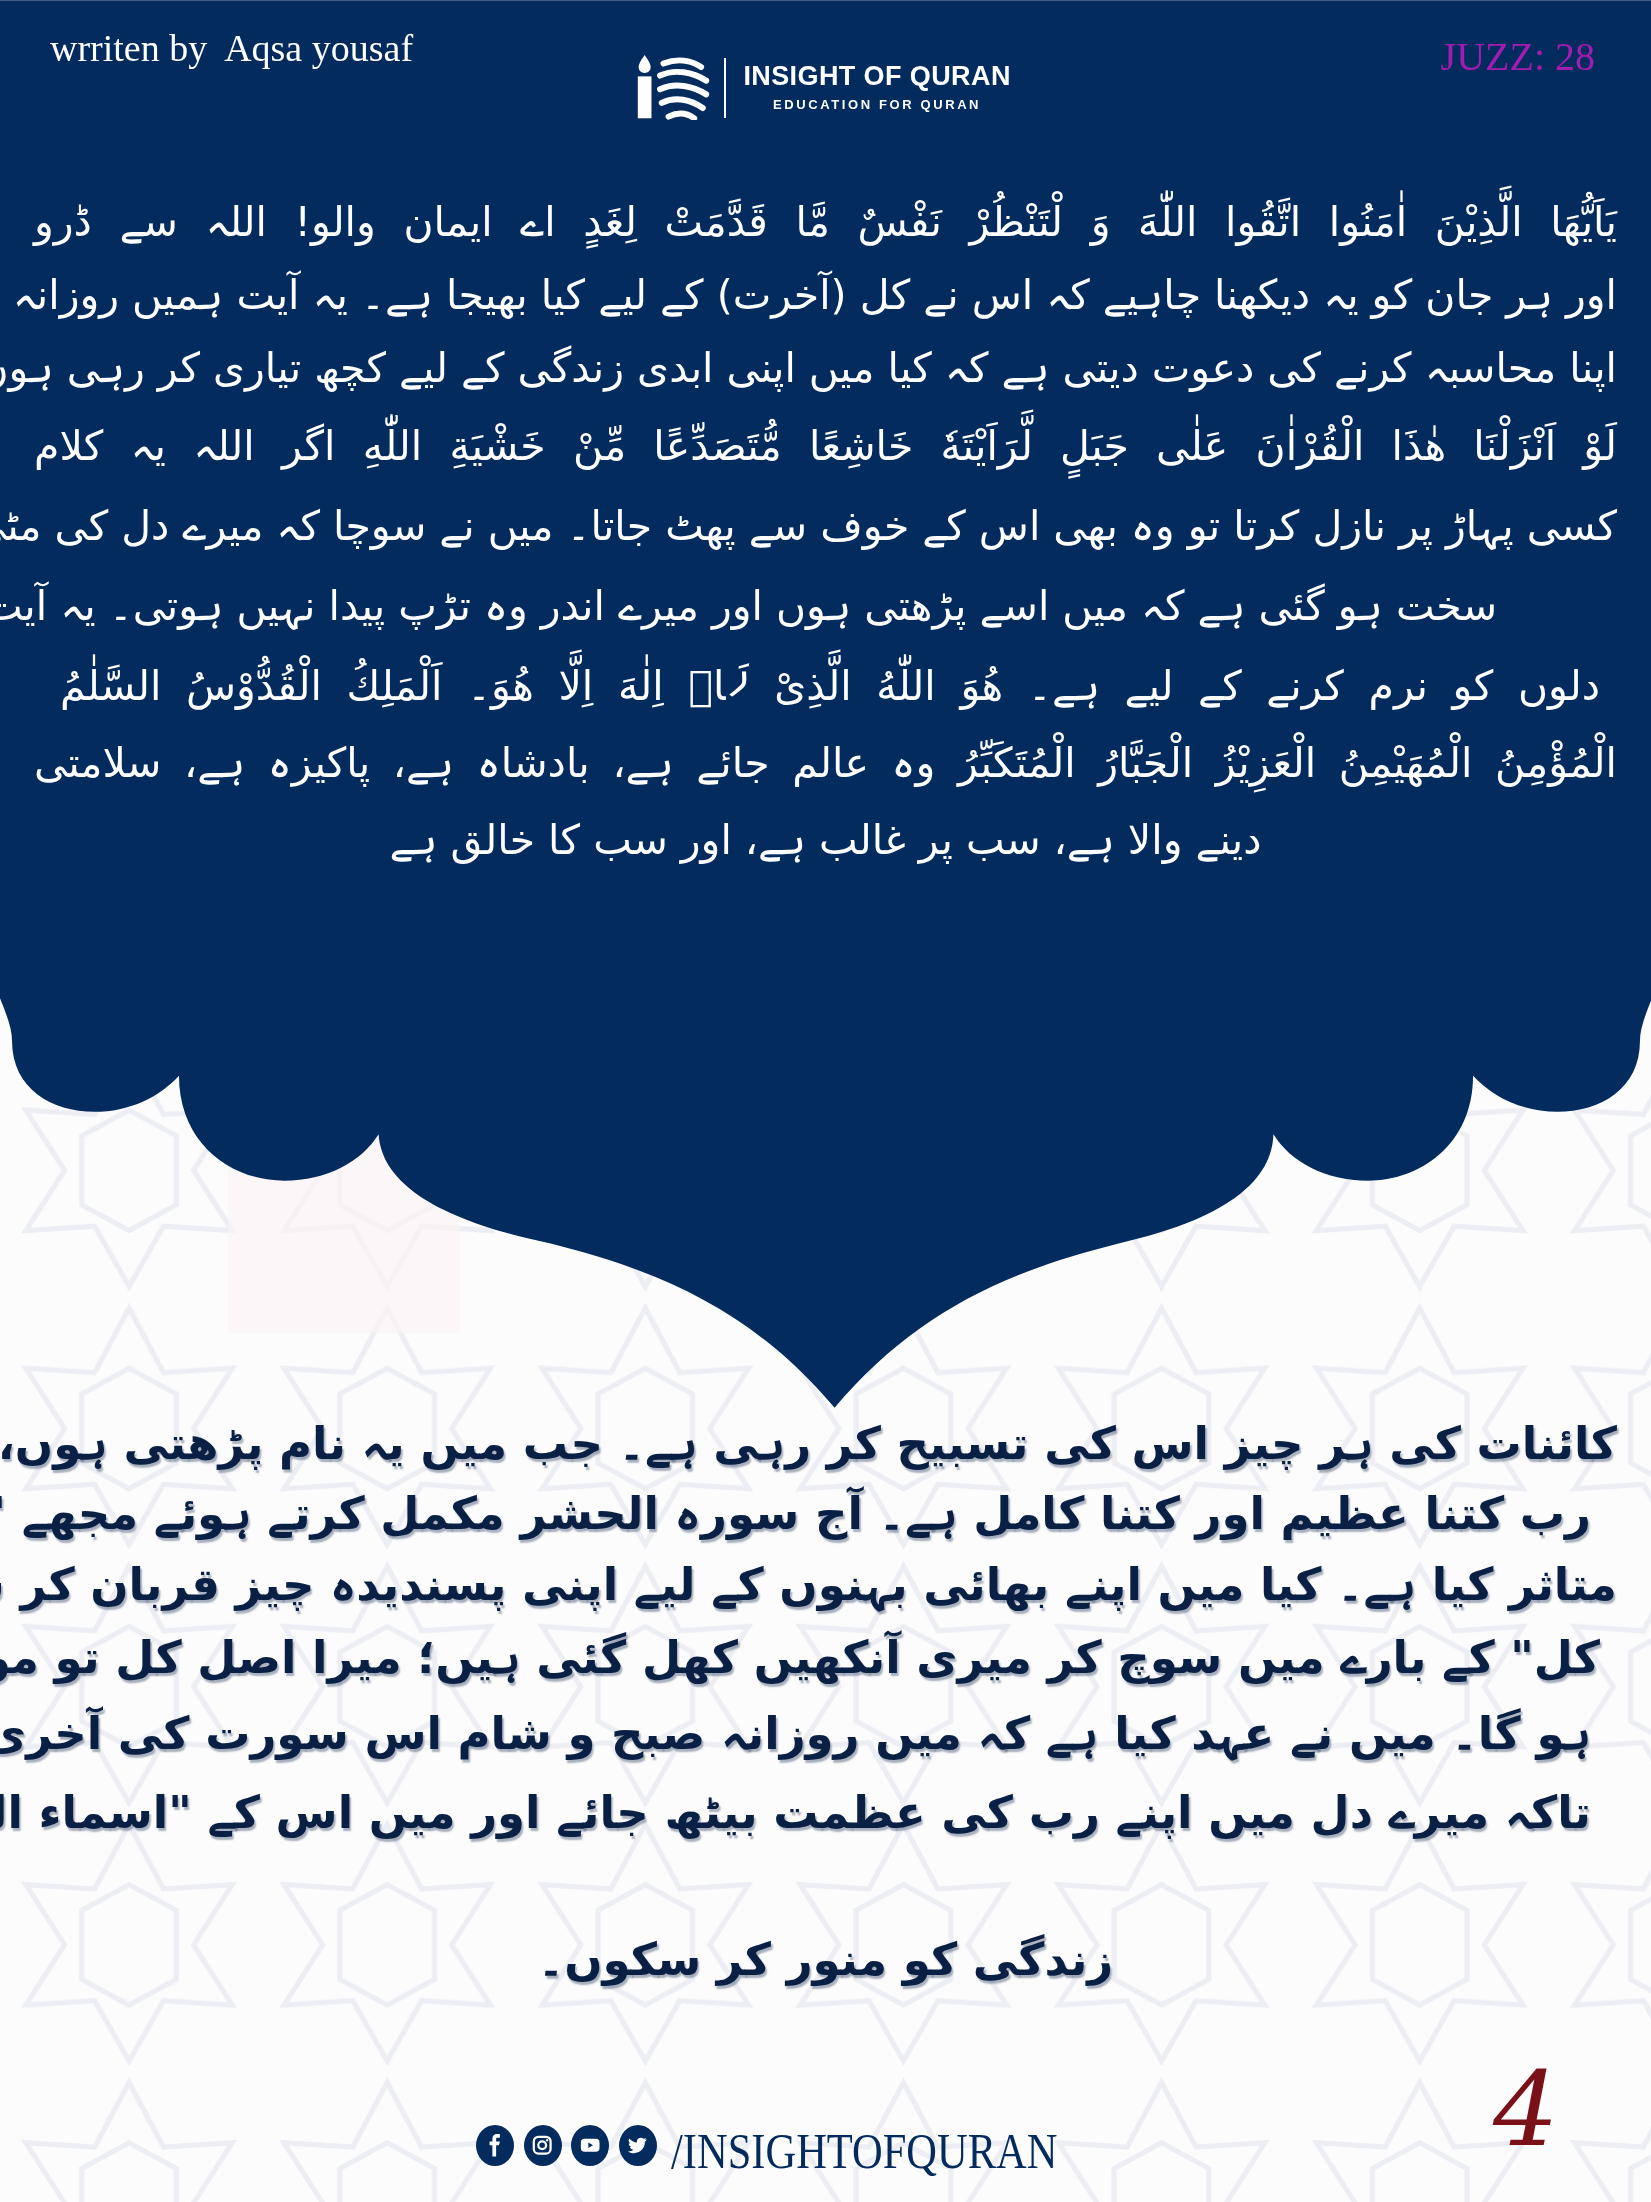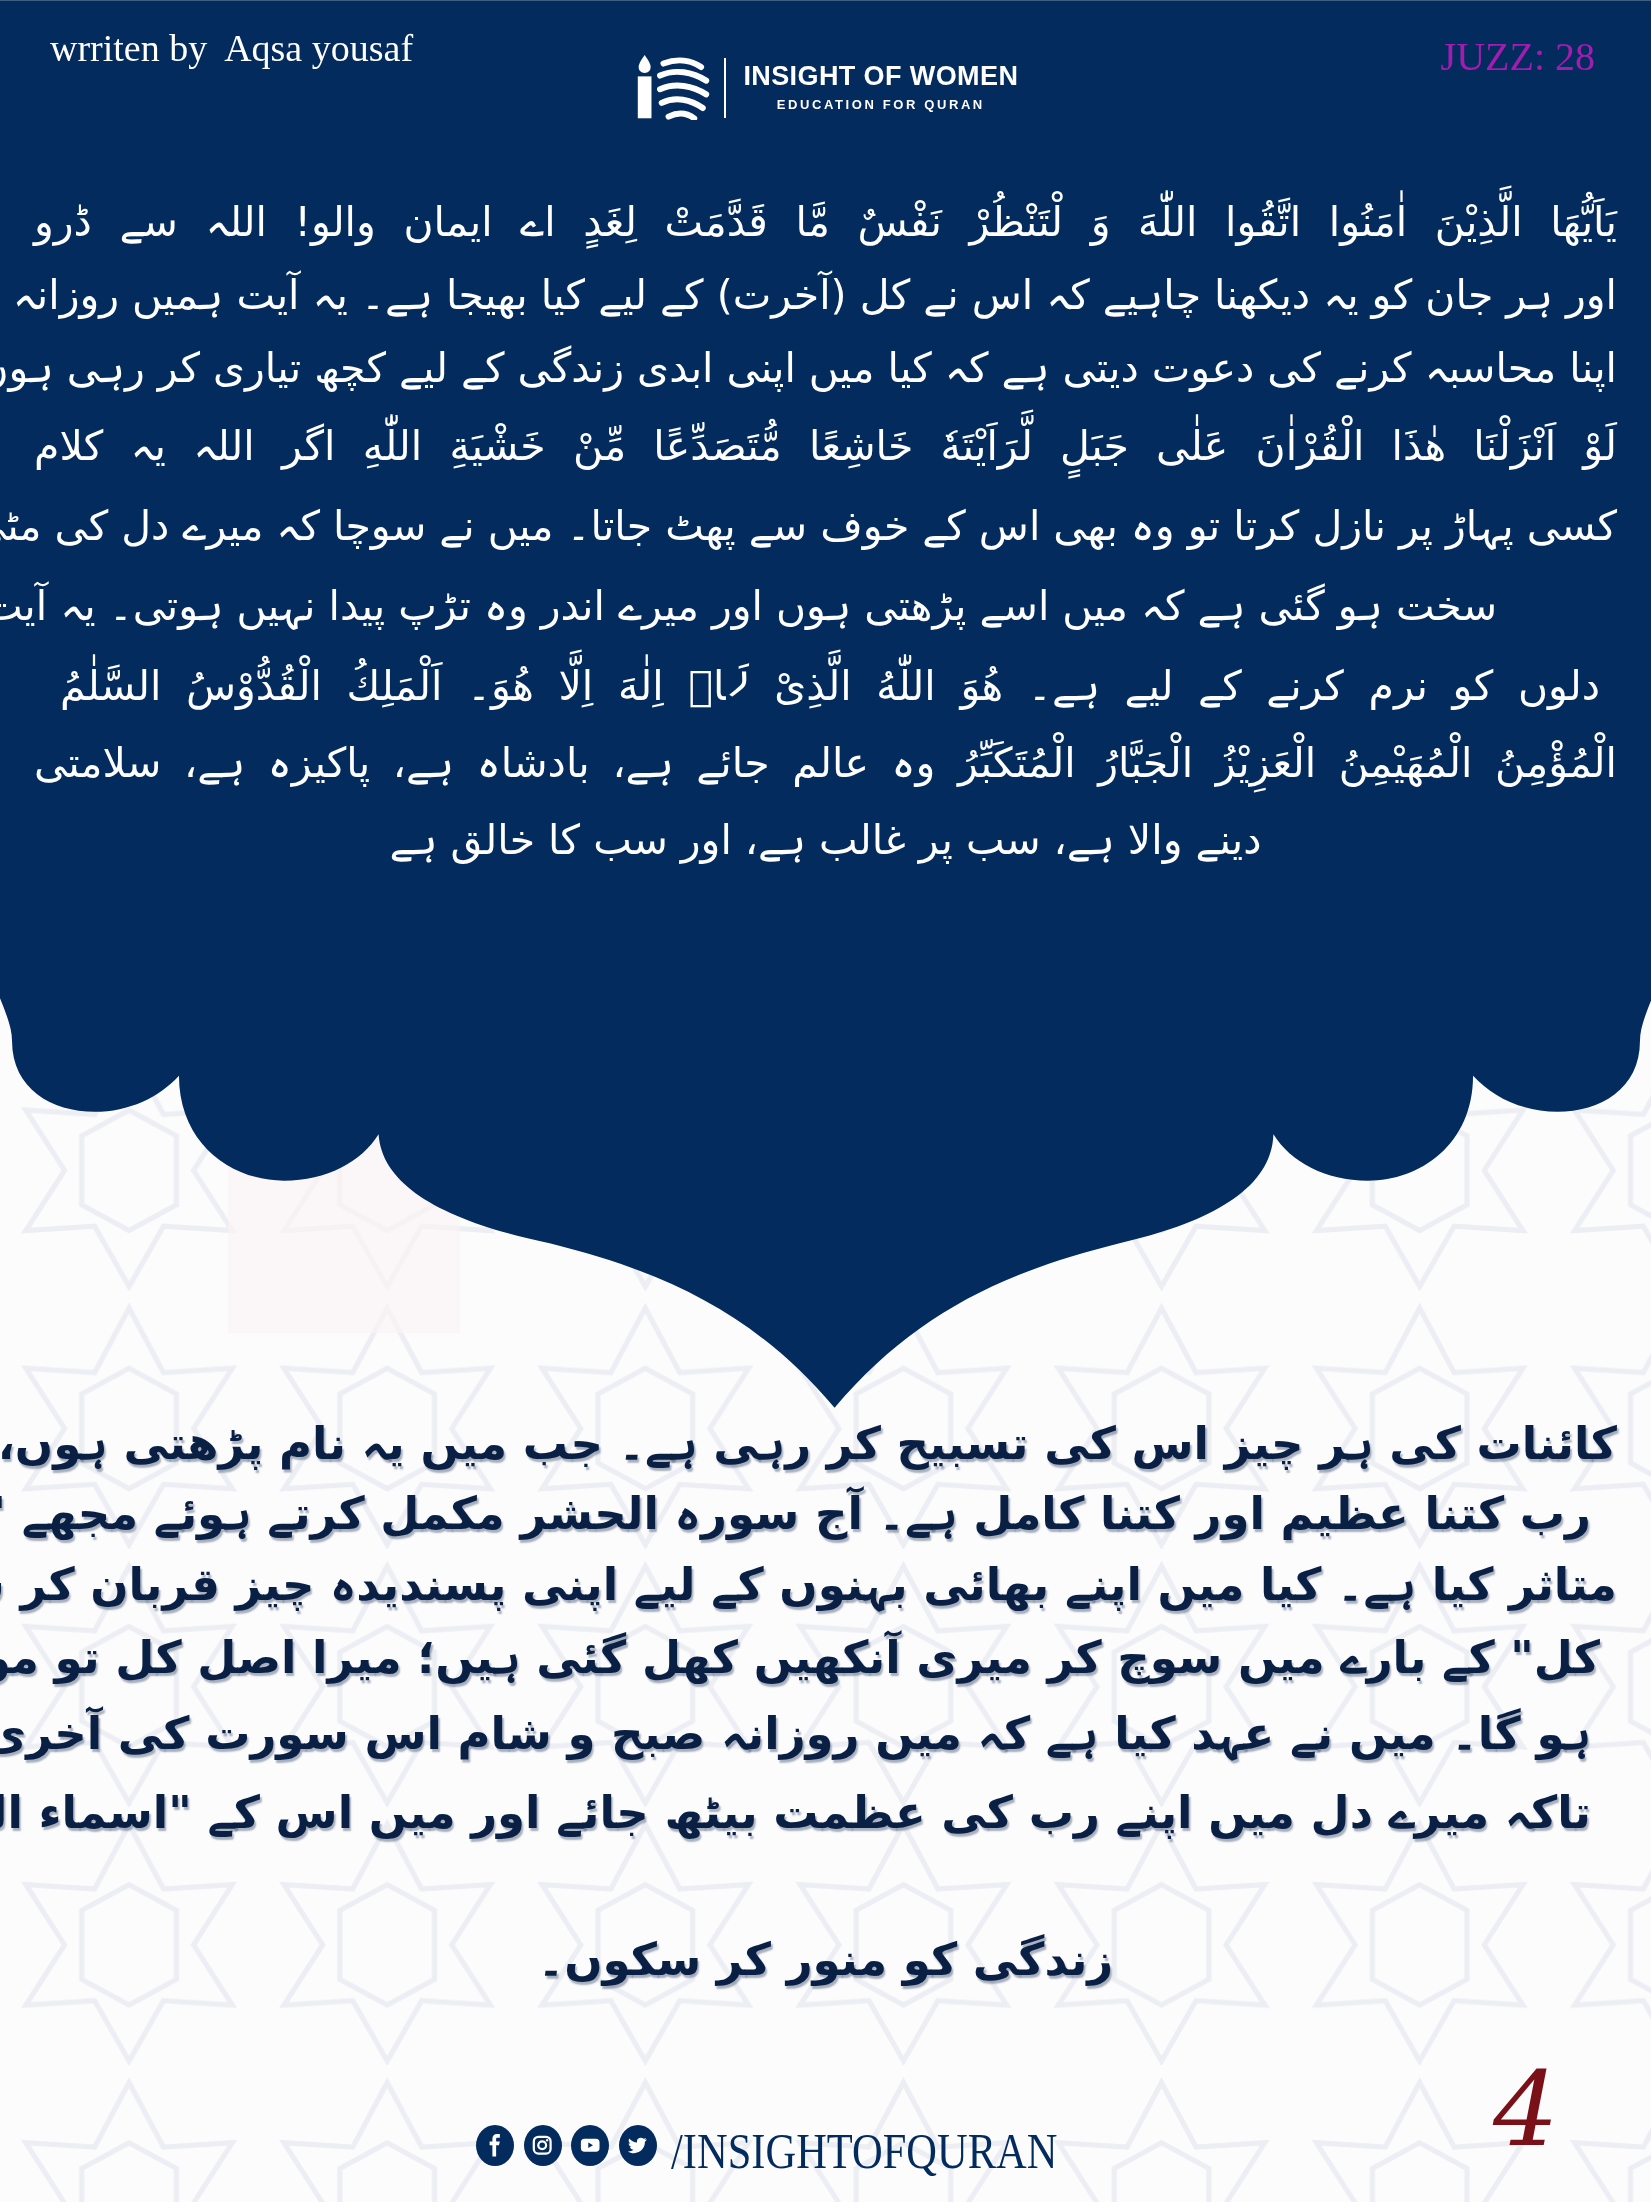--- a/index.html
+++ b/index.html
@@ -72,21 +72,21 @@
       <g fill="none" stroke="#fff" stroke-width="7" stroke-linecap="round">
         <path d="M34,10 C50,4 66,6 78,14"></path>
         <path d="M30,24 C48,16 68,20 84,30"></path>
         <path d="M30,40 C48,32 68,36 84,46"></path>
         <path d="M32,56 C48,48 66,52 80,62"></path>
         <path d="M40,72 C52,66 62,68 70,74"></path>
       </g>
     </svg>
     <div class="logo-divider"></div>
     <div class="logo-text">
-      <div class="logo-title">INSIGHT OF WOMEN</div>
+      <div class="logo-title">INSIGHT OF QURAN</div>
       <div class="logo-sub">EDUCATION FOR QURAN</div>
     </div>
   </div>
   <div class="juzz">JUZZ: 28</div>
 </div>
 
 <div class="line top-line" style="top:186px;">يَاَيُّهَا الَّذِيْنَ اٰمَنُوا اتَّقُوا اللّٰهَ وَ لْتَنْظُرْ نَفْسٌ مَّا قَدَّمَتْ لِغَدٍ اے ایمان والو! اللہ سے ڈرو</div>
 <div class="line top-line" style="top:259px;">اور ہر جان کو یہ دیکھنا چاہیے کہ اس نے کل (آخرت) کے لیے کیا بھیجا ہے۔ یہ آیت ہمیں روزانہ</div>
 <div class="line top-line" style="top:332px;">اپنا محاسبہ کرنے کی دعوت دیتی ہے کہ کیا میں اپنی ابدی زندگی کے لیے کچھ تیاری کر رہی ہوں؟</div>
 <div class="line top-line" style="top:410px;">لَوْ اَنْزَلْنَا هٰذَا الْقُرْاٰنَ عَلٰى جَبَلٍ لَّرَاَيْتَهٗ خَاشِعًا مُّتَصَدِّعًا مِّنْ خَشْيَةِ اللّٰهِ اگر اللہ یہ کلام</div>

